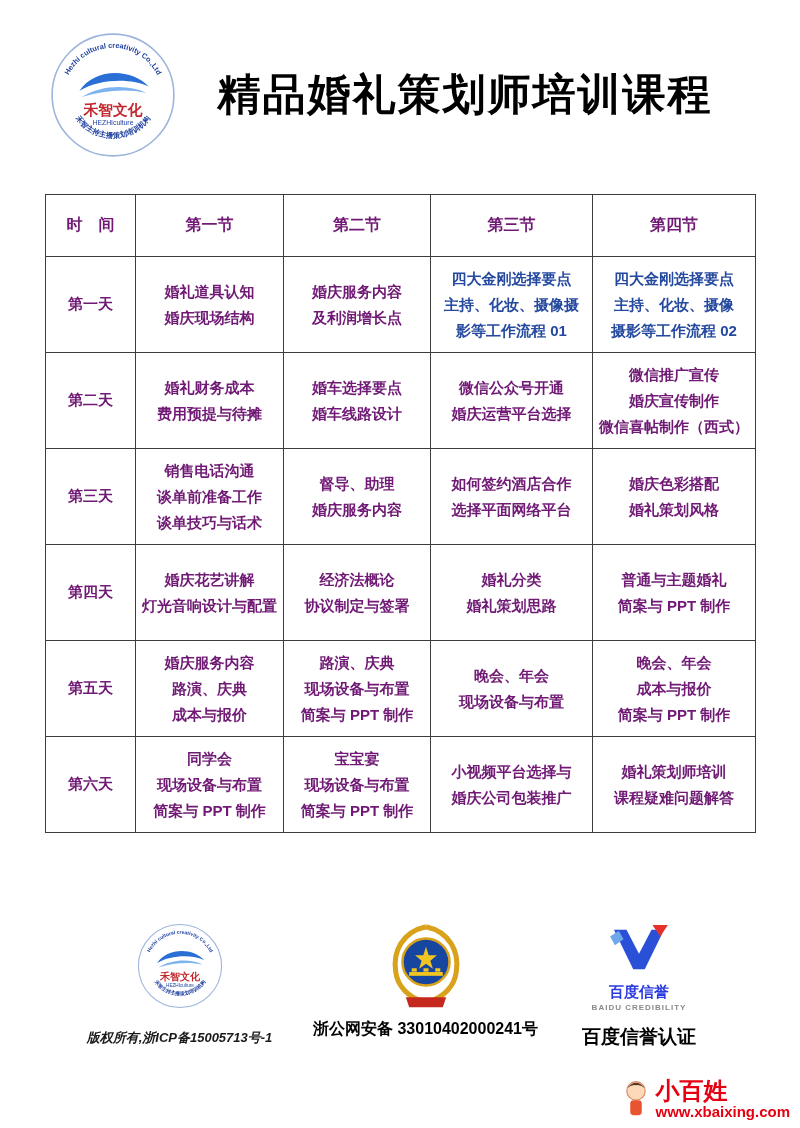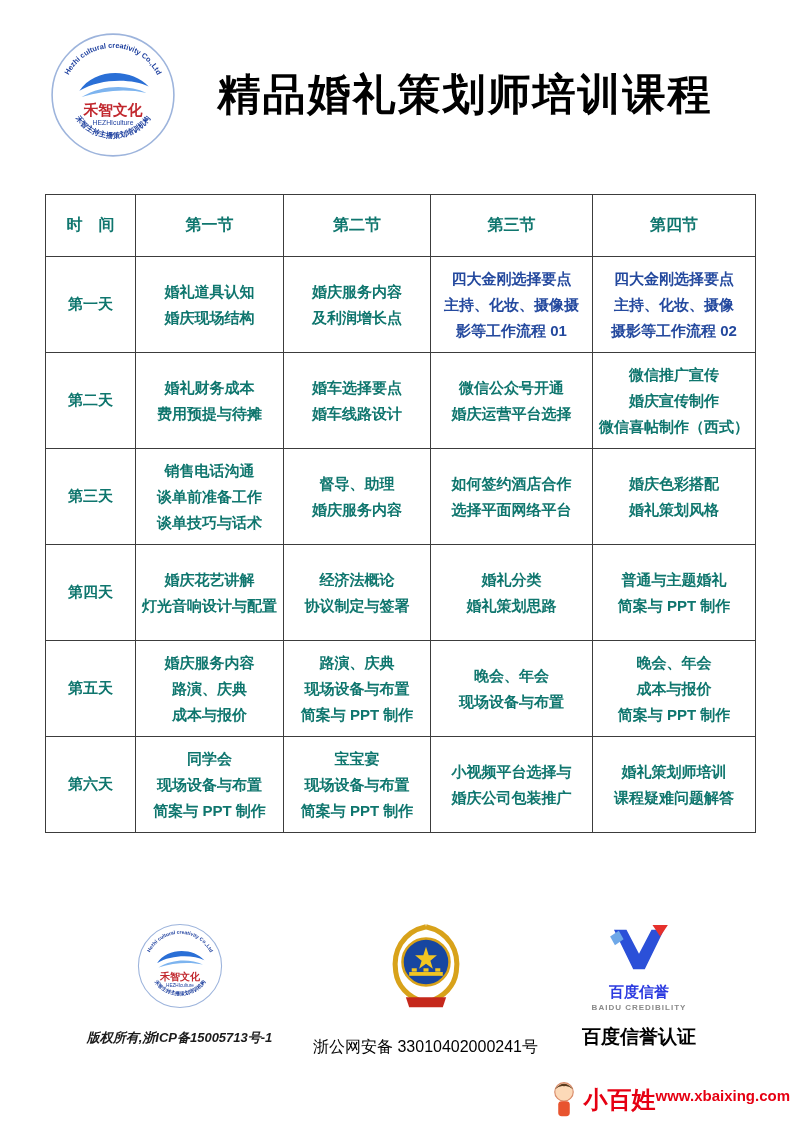--- a/index.html
+++ b/index.html
@@ -16,45 +16,45 @@
   .logo-svg { width:100%; height:100%; }
   .page-title {
     flex:1; text-align:center; font-size:43px; font-weight:900;
     letter-spacing:2px; color:#000;
   }
 
   
   .schedule { border-collapse:collapse; table-layout:fixed; margin:36px 0 0 45px; width:710px; }
   .schedule th, .schedule td {
     border:1px solid #3c3c3c; text-align:center; vertical-align:middle;
-    font-size:15px; font-weight:700; color:#0f766e; padding:6px 4px;
+    font-size:15px; font-weight:700; color:#701a75; padding:6px 4px;
   }
   .schedule thead th { height:62px; font-size:16px; }
   .schedule tbody tr { height:96px; }
   .schedule td div { line-height:26px; }
 
   
   .footer { margin-top:90px; display:flex; justify-content:space-between; padding:0 86px 0 72px; align-items:flex-start; }
   .f-col { text-align:center; }
   .f-left { width:215px; }
   .f-center { width:235px; }
   .f-right { width:150px; }
   .logo-small { width:86px; height:86px; display:inline-block; }
   .badge-svg { width:84px; height:88px; display:inline-block; }
   .baidu-svg { width:62px; height:52px; display:inline-block; }
   .icp-text { font-size:13px; font-weight:700; margin-top:16px; color:#1a1a1a;font-style:italic; }
-  .police-text { font-size:16px; font-weight:400; margin-top:22px; color:#000; }
+  .police-text { font-size:16px; font-weight:700; margin-top:4px; color:#000; }
   .baidu-line1 { font-weight:800; font-size:15px; margin-top:4px; }
   .baidu-line2 { color:#8a8a8a; font-size:8px; letter-spacing:1px; margin-top:1px;font-weight:bold; }
   .baidu-line3 { font-size:19px; font-weight:700; margin-top:12px; color:#000; }
 
   
   .watermark { position:absolute; right:10px; bottom:8px; display:flex; align-items:center; gap:5px; }
   .wm-svg { width:30px; height:40px; }
-  .wm-texts { display:flex; flex-direction:row; align-items:flex-start; }
+  .wm-texts { display:flex; flex-direction:column; align-items:flex-start; }
   .wm-name { font-size:24px; font-weight:900; line-height:1.05; }
   .wm-url { font-size:15px; font-weight:700; }
 </style>
 </head>
 <body>
 
 <div class="page">
 
   <div class="header">
     <div class="logo-wrap">

